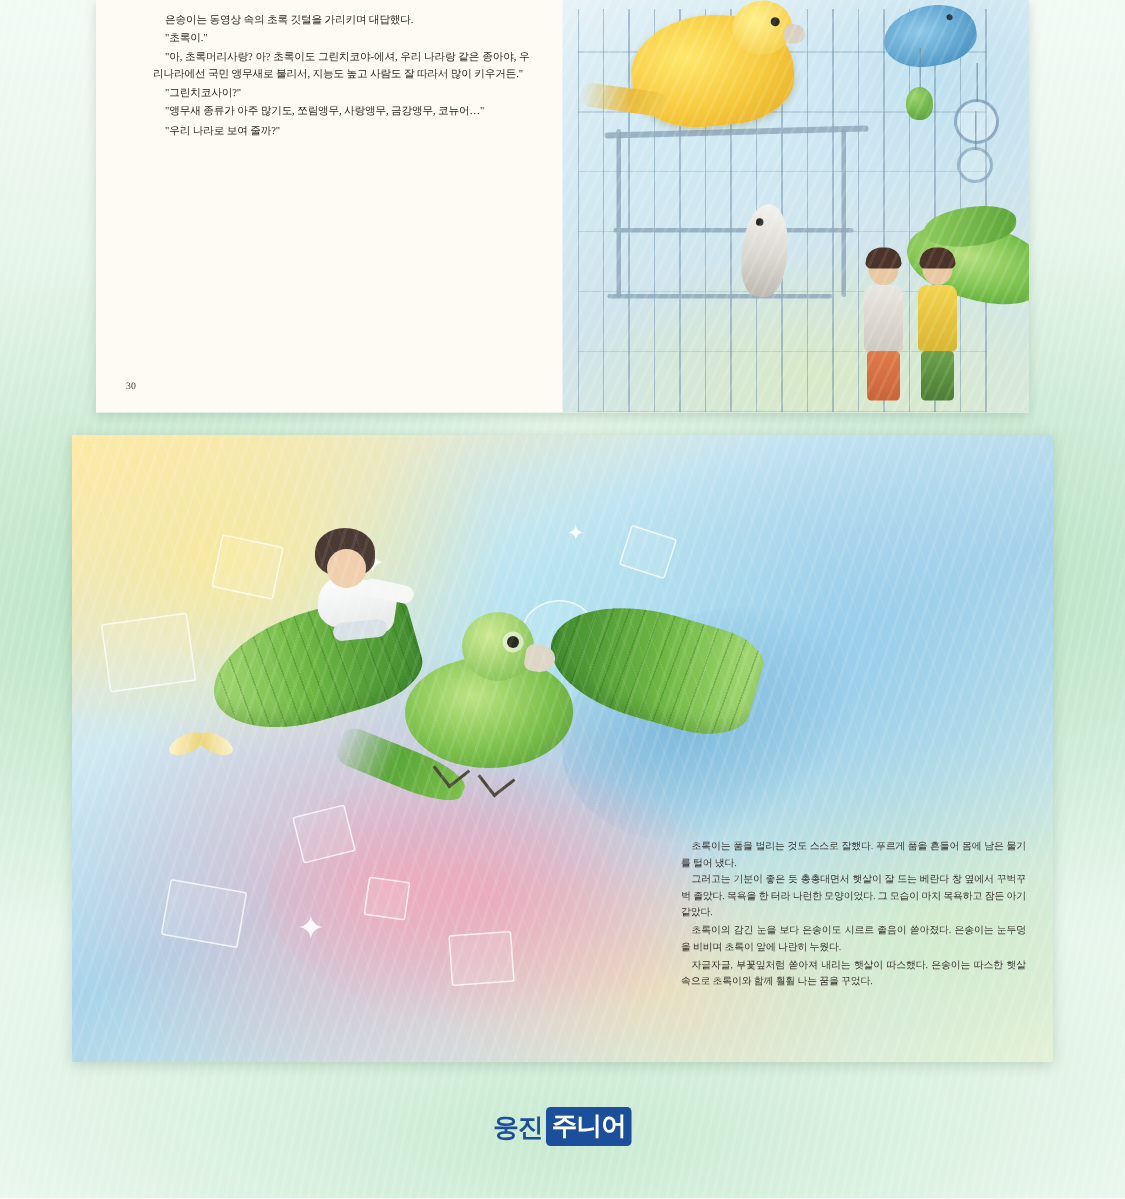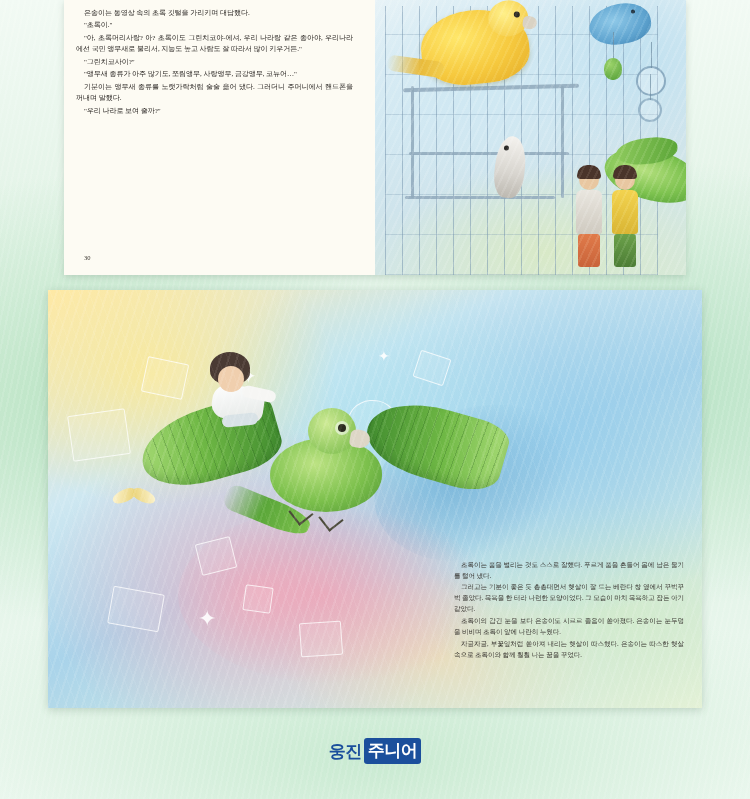--- a/index.html
+++ b/index.html
@@ -45,21 +45,21 @@
     box-shadow: 0 2px 7px rgba(60,90,70,0.20);
     overflow: hidden;
     background: #fffdf7;
   }
   .text-page {
     width: 311px;
     height: 100%;
     background: #fdfbf3;
     position: relative;
     box-sizing: border-box;
-    padding: 8px 22px 6px 12px;
+    padding: 8px 22px 6px 38px;
   }
   .text-page .para {
     font-size: 7.1px;
     line-height: 1.62;
     color: #272320;
     text-align: justify;
     margin: 0 0 1px 0;
     letter-spacing: -0.1px;
   }
   .text-page .para.indent { text-indent: 8px; }
@@ -466,21 +466,20 @@
 <div class="page-bg"></div>
 
 <div class="spread-top">
 
   <div class="text-page">
     <p class="para indent">은송이는 동영상 속의 초록 깃털을 가리키며 대답했다.</p>
     <p class="para quote">"초록이."</p>
     <p class="para quote">"아, 초록머리사랑? 아? 초록이도 그린치코야-에셔, 우리 나라랑 같은 종아야, 우리나라에선 국민 앵무새로 불리서, 지능도 높고 사람도 잘 따라서 많이 키우거든."</p>
     <p class="para quote">"그린치코사이?"</p>
     <p class="para quote">"앵무새 종류가 아주 많기도, 쪼림앵무, 사랑앵무, 금강앵무, 코뉴어…"</p>
-    <p class="para indent">기분이는 앵무새 종류를 노랫가락처럼 술술 읊어 댔다. 그러더니 주머니에서 핸드폰을 꺼내며 말했다.</p>
     <p class="para quote">"우리 나라로 보여 줄까?"</p>
     <div class="page-number">30</div>
   </div>
 
   <div class="illus-cage">
     <div class="cage-bars"></div>
     <div class="perch p1"></div>
     <div class="perch p2"></div>
     <div class="perch p3"></div>
     <div class="perch v1"></div>

